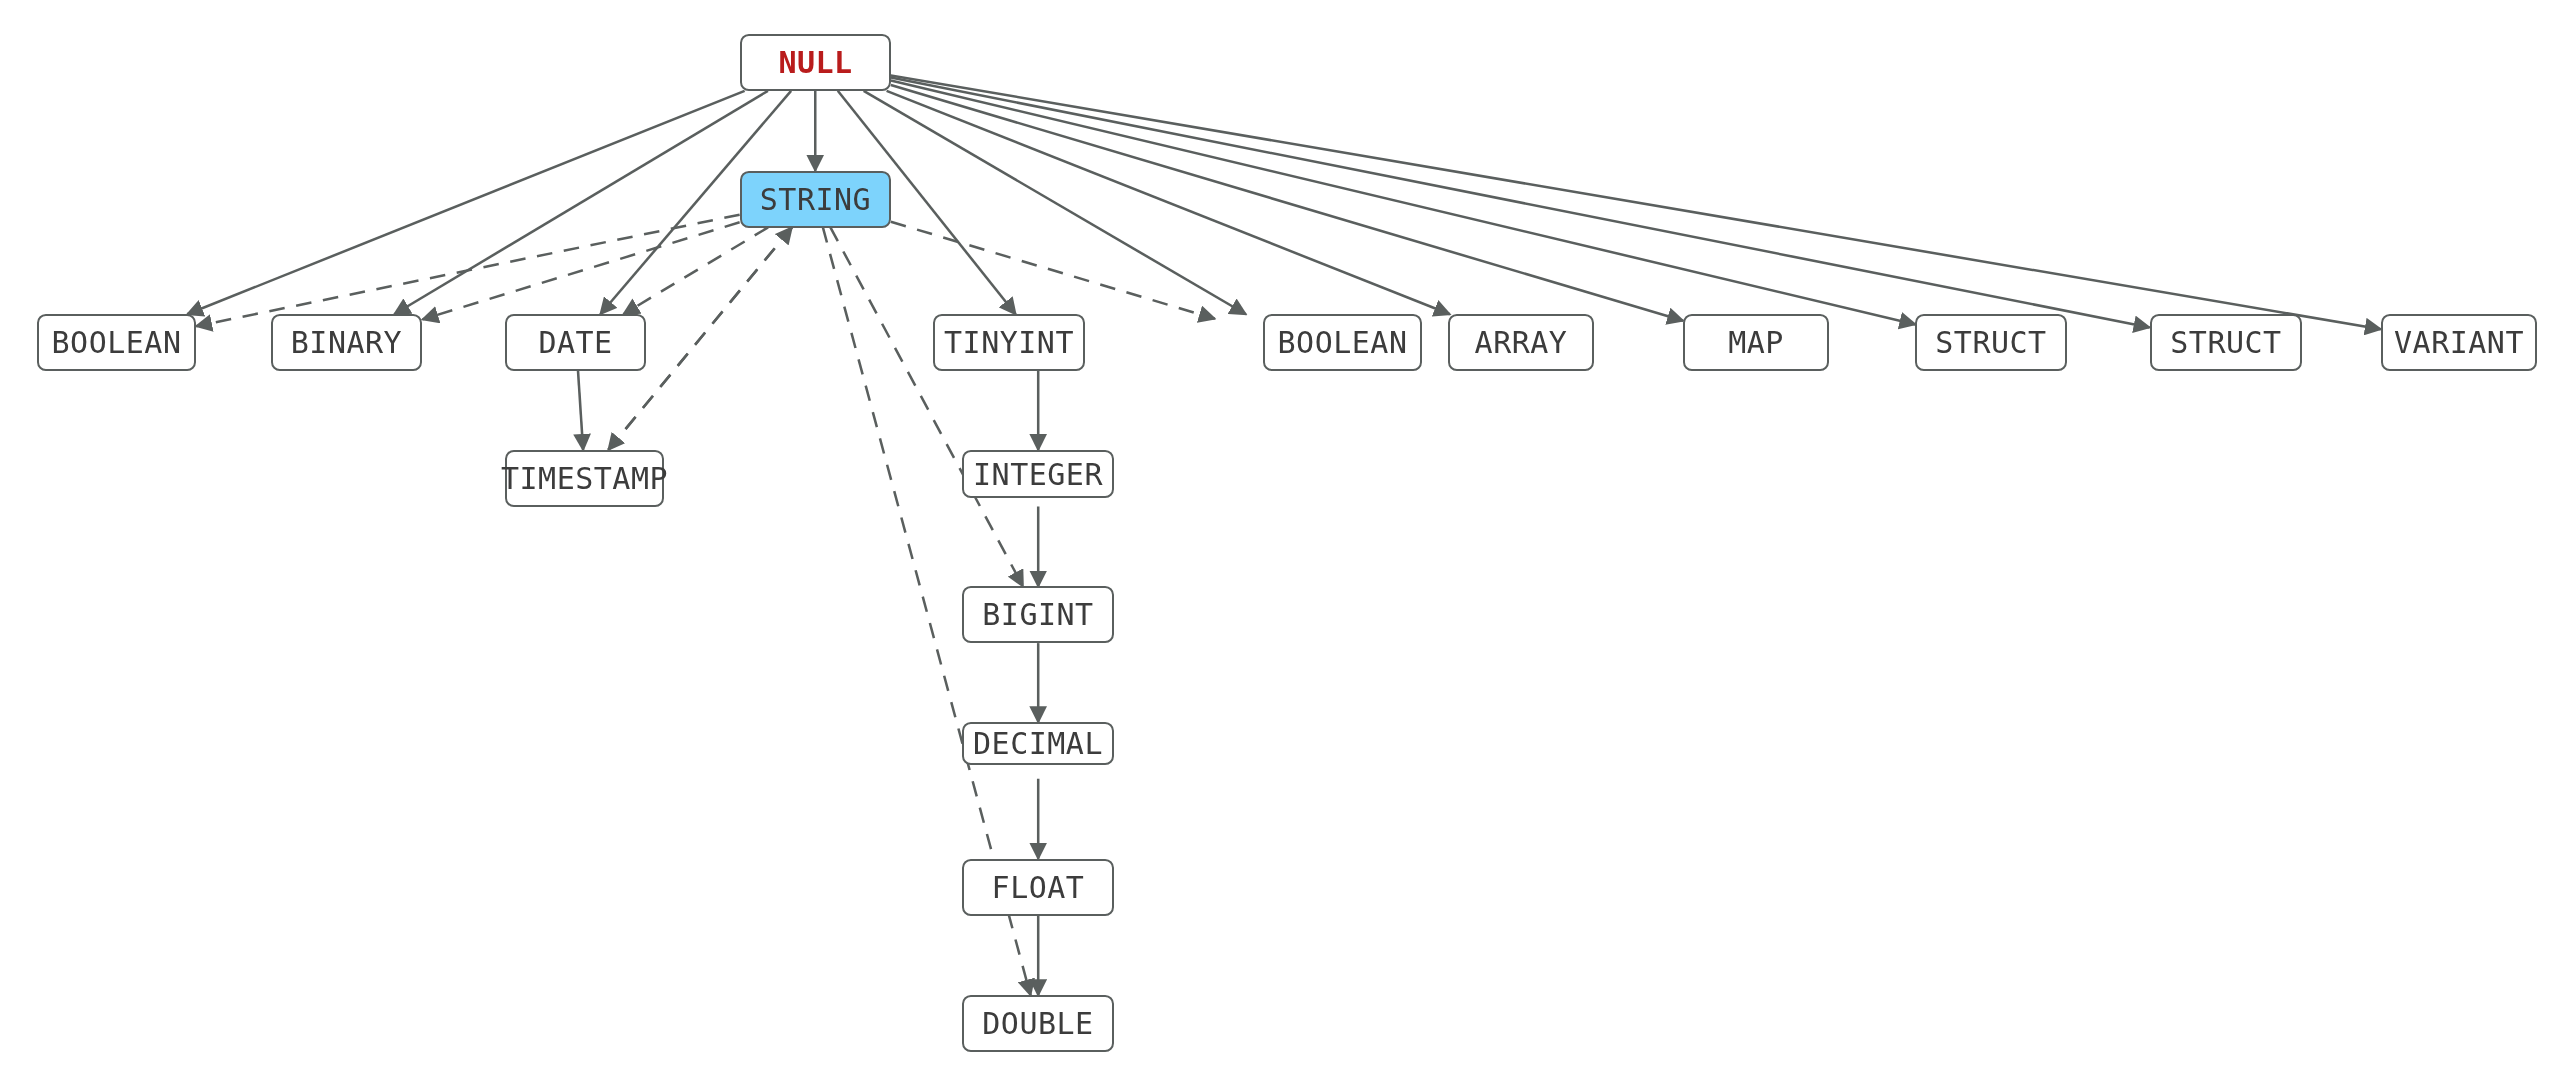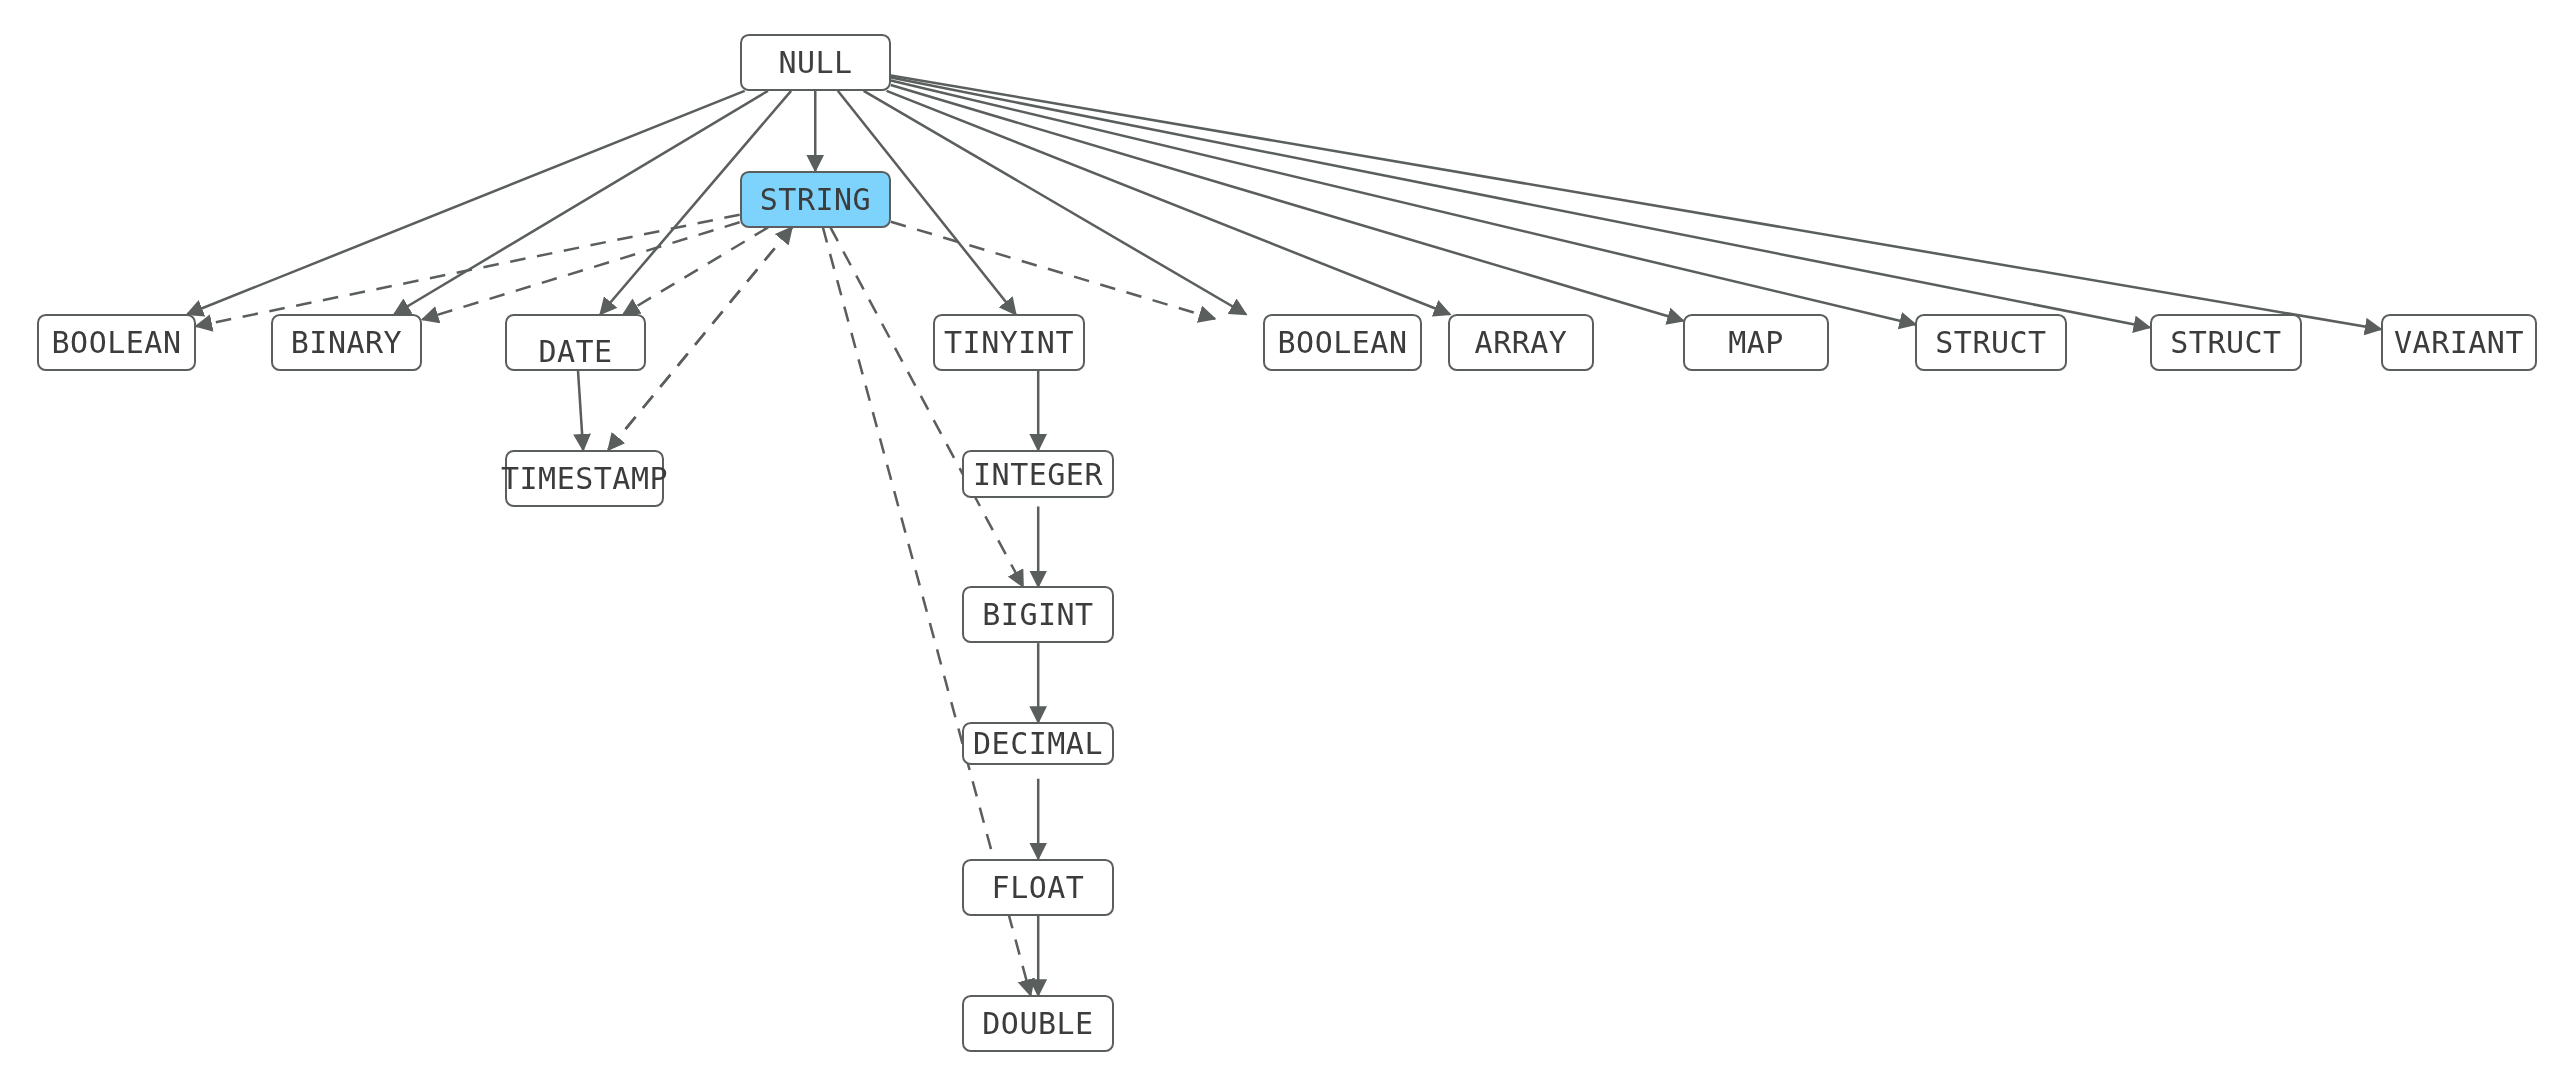--- a/index.html
+++ b/index.html
@@ -76,33 +76,33 @@
         <line x1="758" y1="227.734375" x2="433" y2="327.265625" stroke="#5a5f5e" stroke-width="2.6" stroke-dasharray="16 12" marker-end="url(#arrow)"></line>
         <line x1="787.1666666666666" y1="233" x2="638.8333333333334" y2="322" stroke="#5a5f5e" stroke-width="2.6" stroke-dasharray="16 12" marker-end="url(#arrow)"></line>
         <line x1="811.56993006993" y1="233" x2="623.43006993007" y2="461" stroke="#5a5f5e" stroke-width="2.6" stroke-dasharray="16 12" marker-end="url(#arrow)"></line>
         <line x1="913" y1="227.20264765784114" x2="1245" y2="326.59979633401224" stroke="#5a5f5e" stroke-width="2.6" stroke-dasharray="16 12" marker-end="url(#arrow)"></line>
         <line x1="851.0551643192488" y1="233" x2="1048.444835680751" y2="601" stroke="#5a5f5e" stroke-width="2.6" stroke-dasharray="16 12" marker-end="url(#arrow)"></line>
         <line x1="843.3420118343196" y1="233" x2="1056.1579881656805" y2="1020" stroke="#5a5f5e" stroke-width="2.6" stroke-dasharray="16 12" marker-end="url(#arrow)"></line>
         <line x1="623.43006993007" y1="461" x2="811.56993006993" y2="233" stroke="#5a5f5e" stroke-width="2.6" stroke-dasharray="16 12" marker-end="url(#arrow)"></line>
       </g>
   </svg>
   <div id="nodes-group">
-      <div class="node" style="left: 740px; top: 34px; width: 151px; height: 57px; border-color: rgb(90, 95, 94); background: rgb(255, 255, 255); color: #404040;">
+      <div class="node" style="left: 740px; top: 34px; width: 151px; height: 57px; border-color: rgb(90, 95, 94); background: rgb(255, 255, 255); color: #b91c1c; font-weight: bold;">
         <span class="node-label">NULL</span>
       </div>
       <div class="node" style="left: 740px; top: 171px; width: 151px; height: 57px; border-color: rgb(90, 95, 94); background: #7dd3fc; color: rgb(60, 60, 60);">
         <span class="node-label">STRING</span>
       </div>
       <div class="node" style="left: 37px; top: 314px; width: 159px; height: 57px; border-color: rgb(90, 95, 94); background: rgb(255, 255, 255); color: rgb(60, 60, 60);">
         <span class="node-label">BOOLEAN</span>
       </div>
       <div class="node" style="left: 271px; top: 314px; width: 151px; height: 57px; border-color: rgb(90, 95, 94); background: rgb(255, 255, 255); color: rgb(60, 60, 60);">
         <span class="node-label">BINARY</span>
       </div>
-      <div class="node" style="left: 505px; top: 314px; width: 141px; height: 57px; border-color: rgb(90, 95, 94); background: rgb(255, 255, 255); color: rgb(60, 60, 60); align-items: flex-end;">
+      <div class="node" style="left: 505px; top: 314px; width: 141px; height: 57px; border-color: rgb(90, 95, 94); background: rgb(255, 255, 255); color: rgb(60, 60, 60);">
         <span class="node-label">DATE</span>
       </div>
       <div class="node" style="left: 505px; top: 450px; width: 159px; height: 57px; border-color: rgb(90, 95, 94); background: rgb(255, 255, 255); color: rgb(60, 60, 60);">
         <span class="node-label">TIMESTAMP</span>
       </div>
       <div class="node" style="left: 933px; top: 314px; width: 152px; height: 57px; border-color: rgb(90, 95, 94); background: rgb(255, 255, 255); color: rgb(60, 60, 60);">
         <span class="node-label">TINYINT</span>
       </div>
       <div class="node" style="left: 962px; top: 450px; width: 152px; height: 48px; border-color: rgb(90, 95, 94); background: rgb(255, 255, 255); color: rgb(60, 60, 60);">
         <span class="node-label">INTEGER</span>

